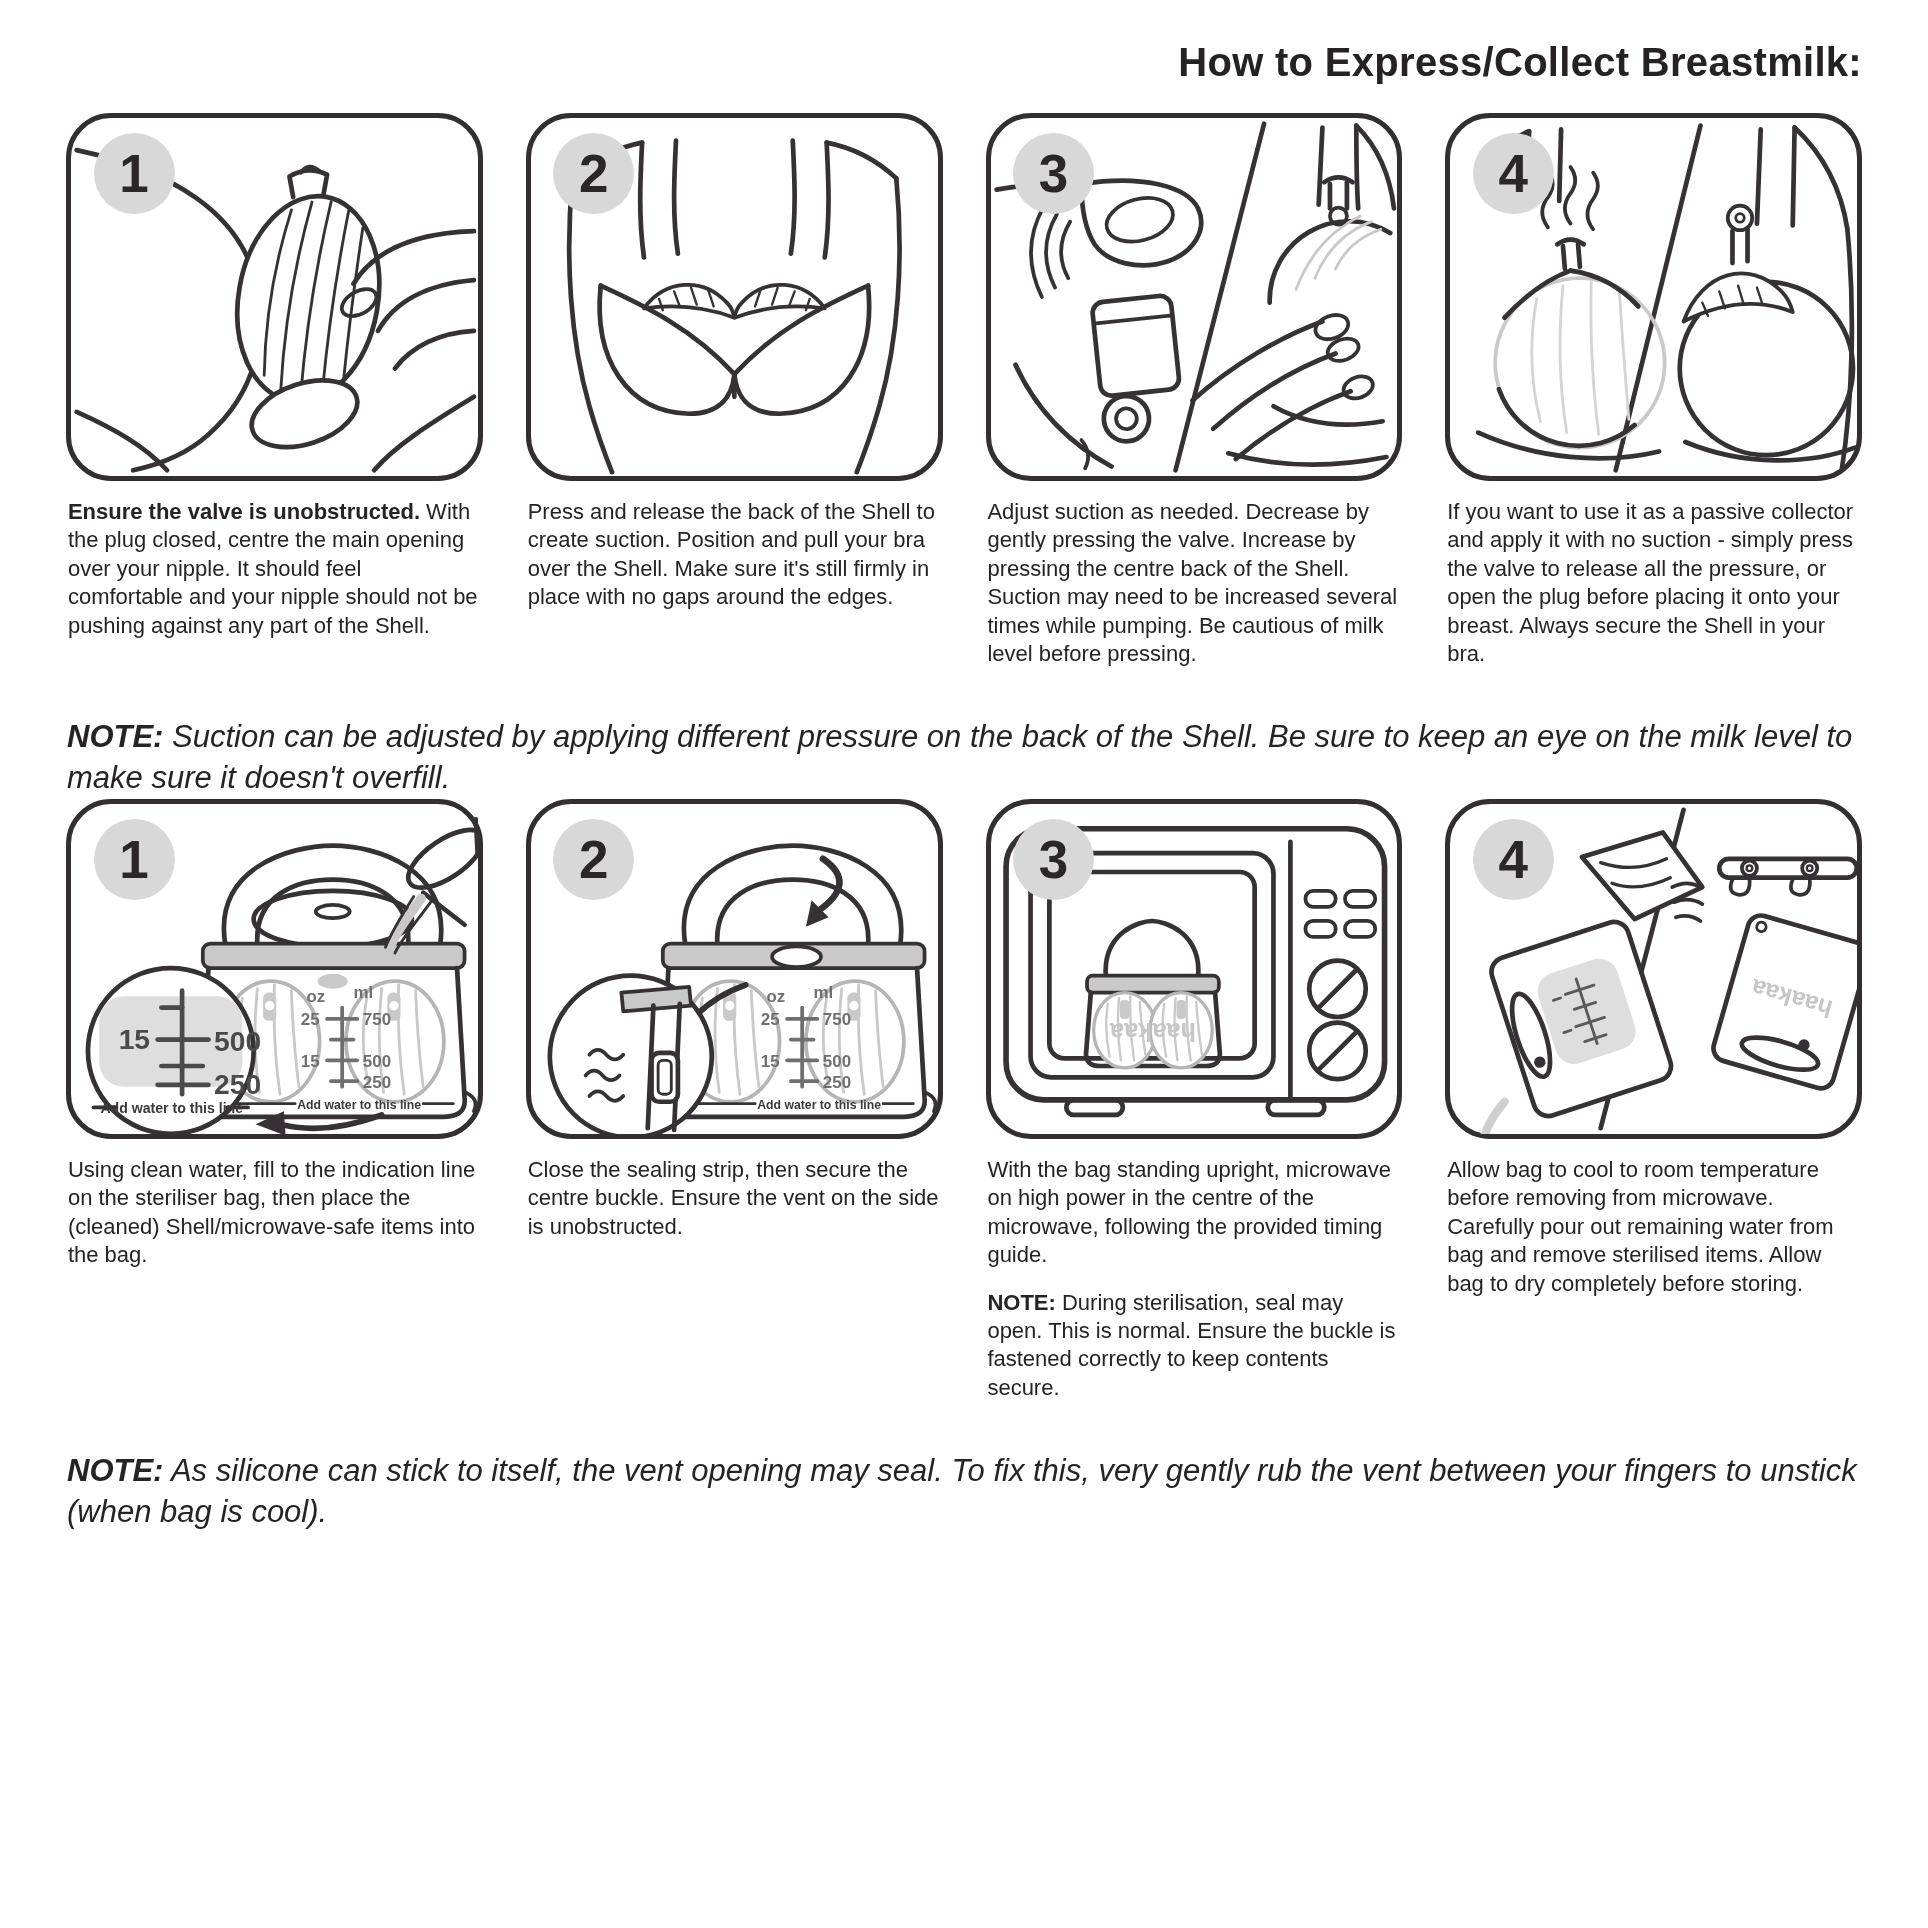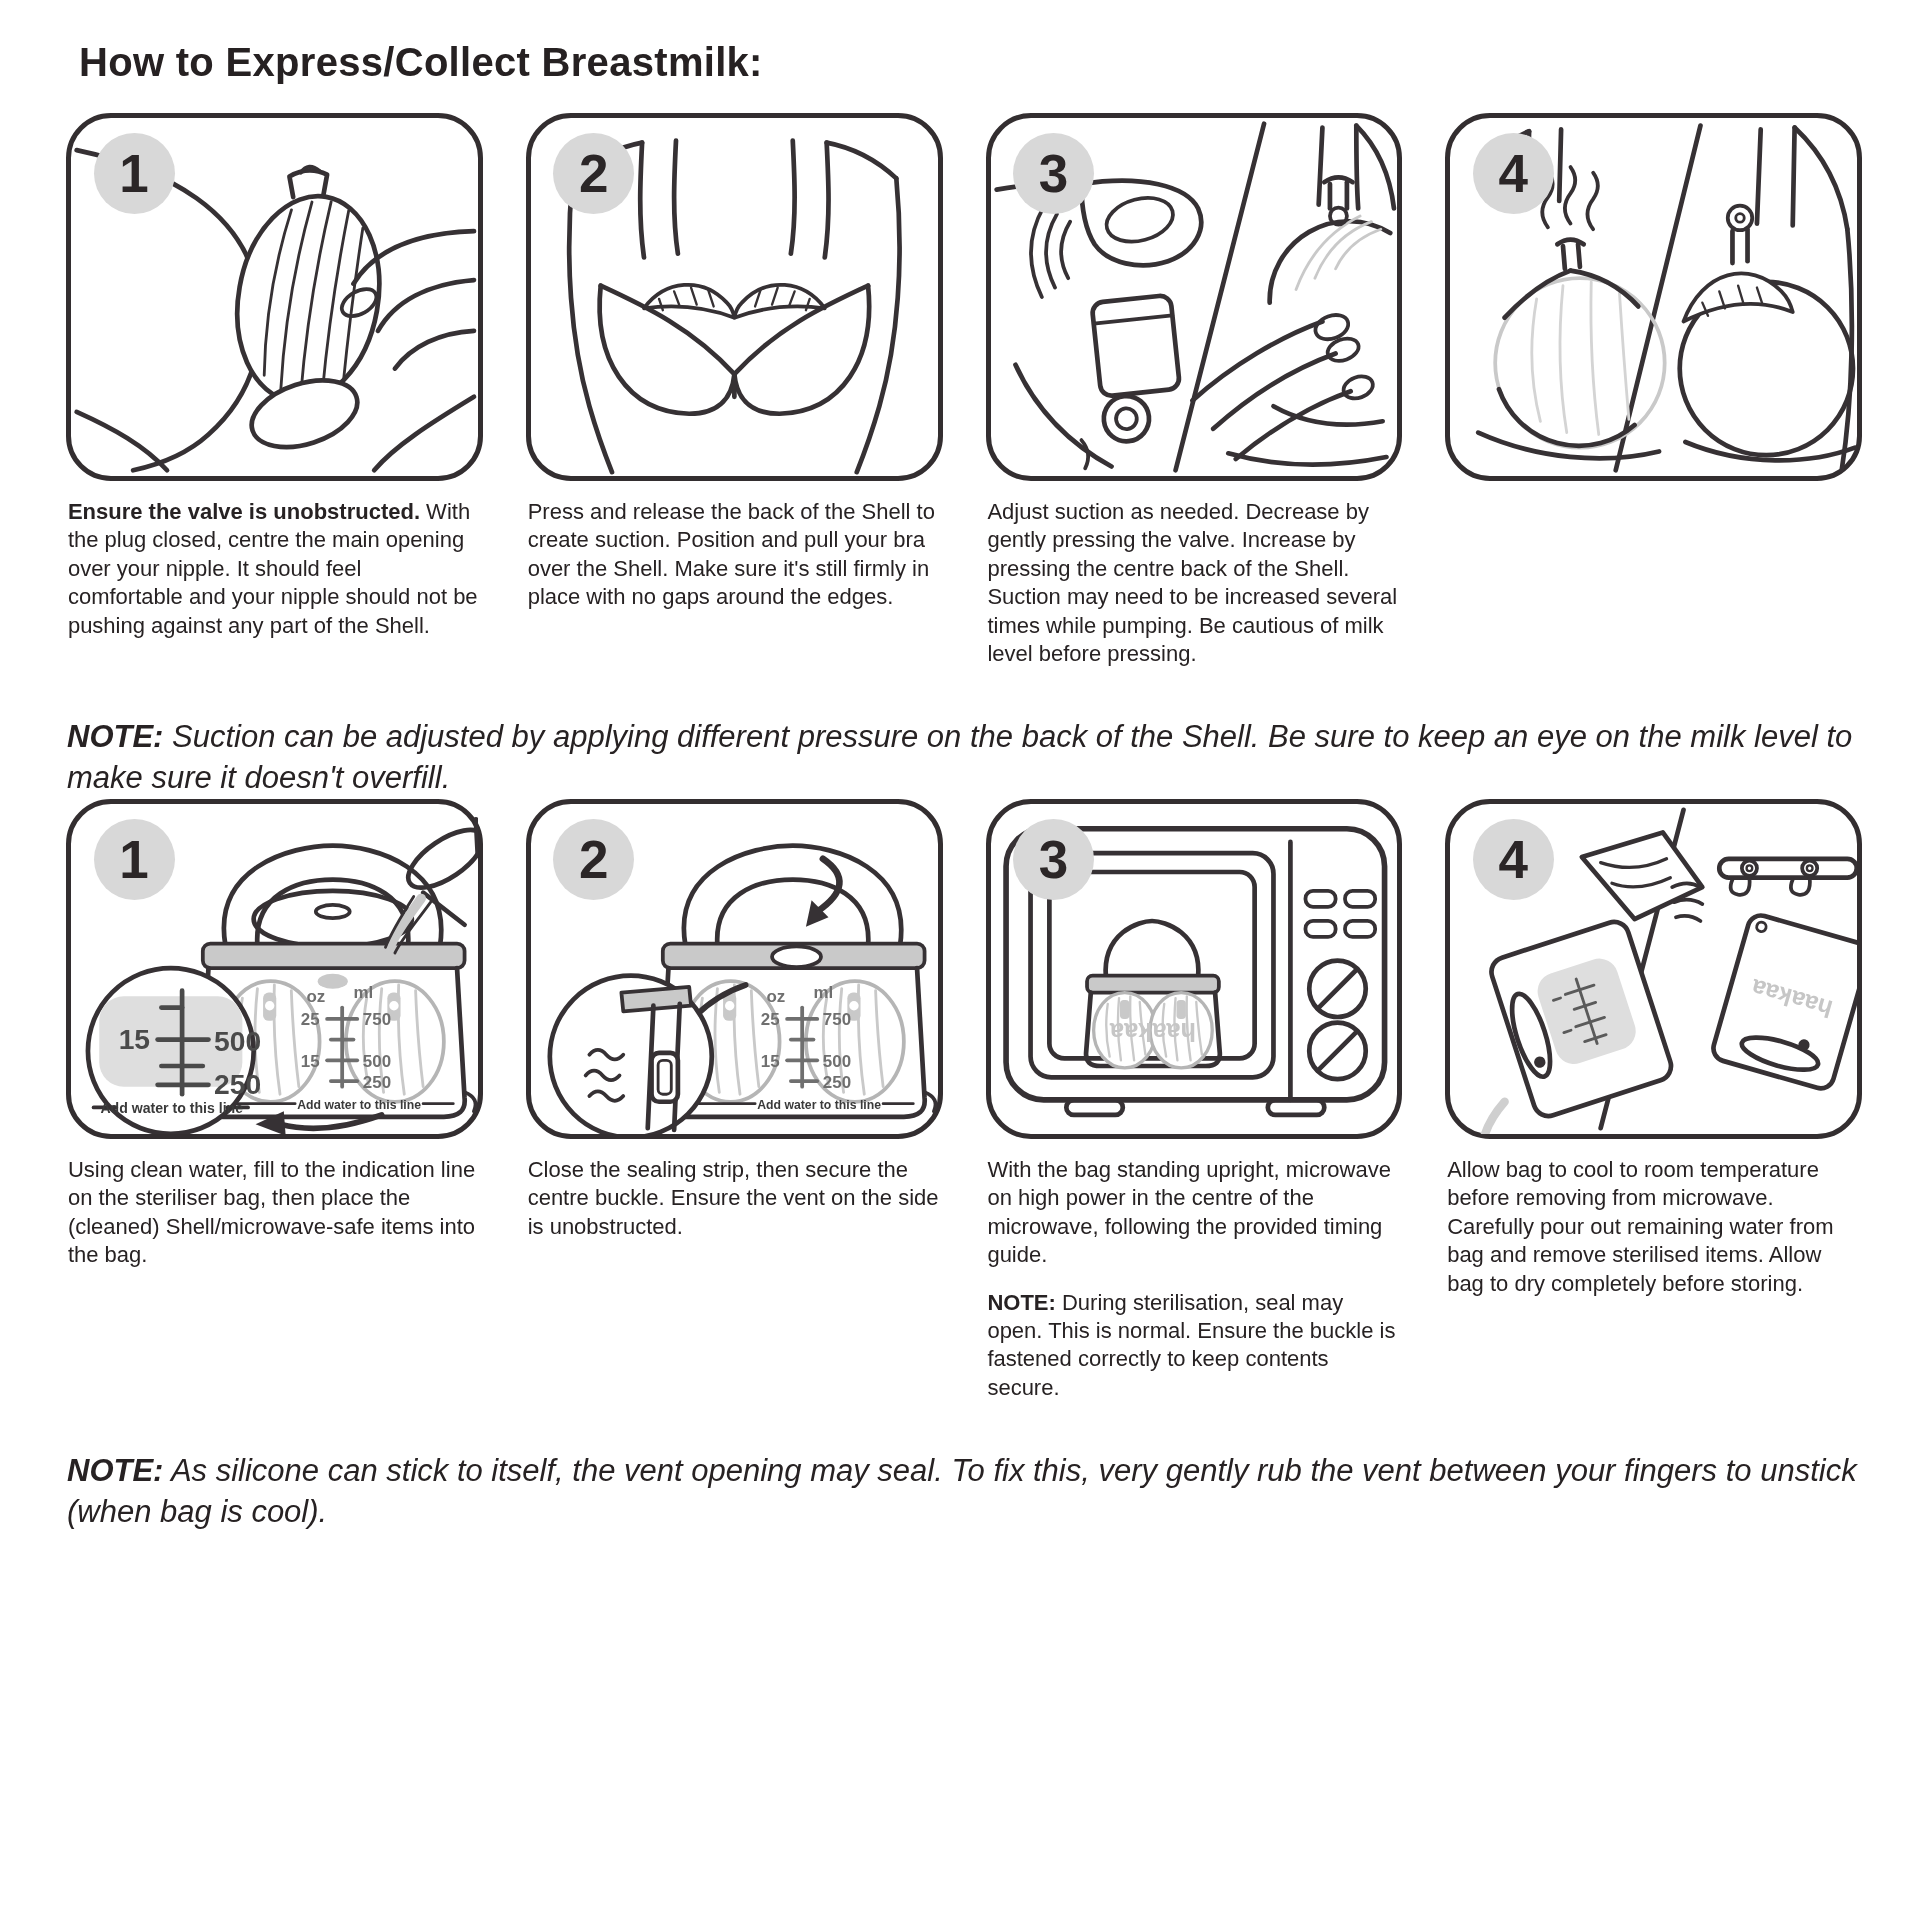--- a/index.html
+++ b/index.html
@@ -1,18 +1,18 @@
 <!DOCTYPE html>
 <html style="font-size:15px"><head>
 <meta charset="utf-8">
 <style>
   html,body{margin:0;padding:0;background:#ffffff;}
   body{width:1928px;height:1928px;font-family:"Liberation Sans",sans-serif;color:#272223;overflow:hidden;}
   .page{padding:40px 66px 0 66px;}
-  h2.sec{font-size:40px;font-weight:bold;margin:0 0 28px 13px;color:#262122;letter-spacing:0.3px;}
+  h2.sec{font-size:40px;font-weight:bold;margin:0 0 28px 13px;color:#262122;letter-spacing:0.3px;text-align:right;}
   h2.sec2{margin-top:60px;}
   .grid{display:grid;grid-template-columns:repeat(4,1fr);column-gap:43px;}
   .panel{position:relative;height:358px;border:5.6px solid #332e30;border-radius:45px;background:#fff;}
   .panel.short{height:330px;}
   .panel svg{display:block;width:100%;height:100%;}
   .badge{position:absolute;top:15px;left:22.6px;width:81px;height:81px;border-radius:50%;background:#d8d8d8;
          display:flex;align-items:center;justify-content:center;font-size:53px;font-weight:bold;color:#2b2627;}
   .cap{font-size:22px;line-height:1.29;margin:17px 1.9px 0 1.9px;}
   .cap b{font-weight:bold;}
   .subnote{margin-top:19px;}
@@ -218,20 +218,21 @@
               <circle cx="308" cy="106" r="13" stroke-width="4"></circle>
                 <circle cx="308" cy="106" r="4.5" stroke-width="3"></circle>
               <path d="M250 344 C312 370 382 368 430 350"></path>
             </g>
           </g>
         </svg>
         <div class="badge">
             <span>4</span>
           </div>
       </div>
+      <p class="cap"><span>If you want to use it as a passive collector and apply it with no suction - simply press the valve to release all the pressure, or open the plug before placing it onto your breast. Always secure the Shell in your bra.</span></p>
     </div>
   </div>
 
   <p class="note"><b>NOTE:</b><span> Suction can be adjusted by applying different pressure on the back of the Shell. Be sure to keep an eye on the milk level to make sure it doesn't overfill.</span></p>
 
 
   <div class="grid">
 
     <div>
       <div class="panel short">

